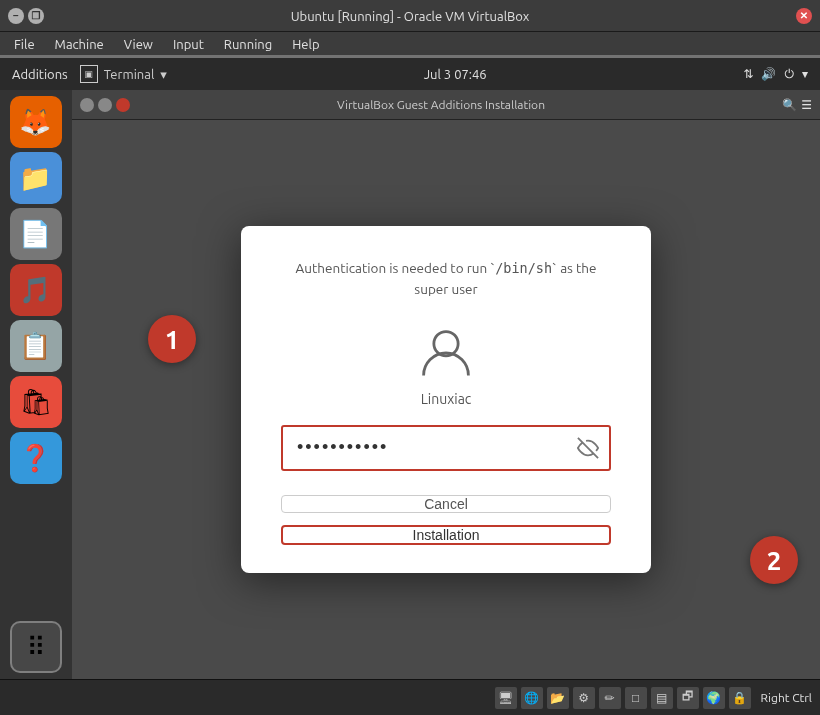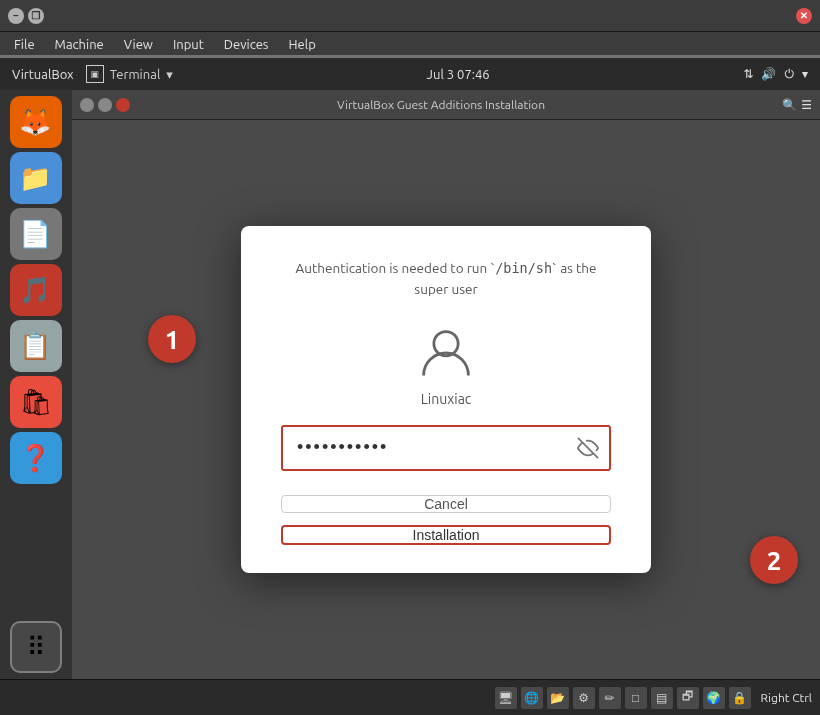--- a/index.html
+++ b/index.html
@@ -359,39 +359,40 @@
     }
   </style>
 </head>
 <body>
 
 <div class="title-bar">
   <div style="width:60px;display:flex;gap:4px;align-items:center;">
     <button class="title-btn minimize">−</button>
     <button class="title-btn restore">❐</button>
   </div>
+  <div class="title-bar-title">Ubuntu [Running] - Oracle VM VirtualBox</div>
   <div style="width:60px;display:flex;justify-content:flex-end;">
     <button class="title-btn close">✕</button>
   </div>
 </div>
 
 <div class="menu-bar">
   <span class="menu-item">File</span>
   <span class="menu-item">Machine</span>
   <span class="menu-item">View</span>
   <span class="menu-item">Input</span>
-  <span class="menu-item">Devices</span>
+  <span class="menu-item">Running</span>
   <span class="menu-item">Help</span>
 </div>
 
 <div class="desktop-area">
 
   <div class="ubuntu-topbar">
     <div class="ubuntu-topbar-left">
-      <span>VirtualBox</span>
+      <span>Additions</span>
       <div class="terminal-indicator">
         <div class="terminal-icon">▣</div>
         <span>Terminal</span>
         <span>▾</span>
       </div>
     </div>
     <div class="ubuntu-topbar-center">Jul 3  07:46</div>
     <div class="ubuntu-topbar-right">
       <span>⇅</span>
       <span>🔊</span>

